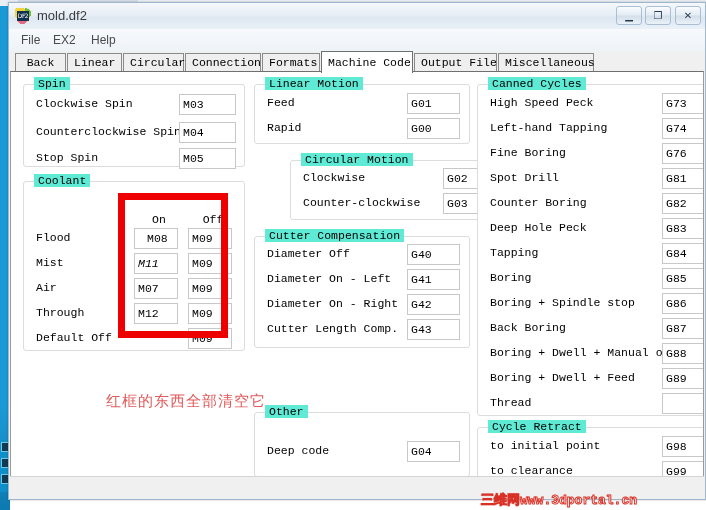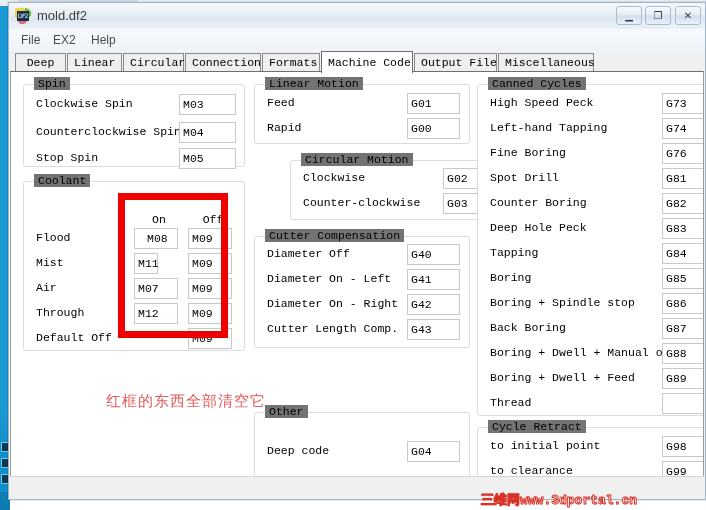--- a/index.html
+++ b/index.html
@@ -127,21 +127,21 @@
   
   .group{
     position:absolute;
     border:1px solid #dcdcdc;
     border-radius:3px;
     box-sizing:border-box;
     background:#ffffff;
   }
   .group-title{
     position:absolute;top:-8px;left:10px;
-    background:#737373;padding:0 4px;
+    background:#5eead4;padding:0 4px;
     font-family:"Liberation Mono", monospace;
     font-size:11.5px;color:#000;white-space:nowrap;
   }
   .fieldrow{position:absolute;left:0;right:0;height:22px;}
   .flabel{
     position:absolute;left:12px;top:0;height:22px;line-height:20px;
     font-family:"Liberation Mono", monospace;font-size:11.5px;color:#000;
     white-space:nowrap;
   }
   .finput{
@@ -215,21 +215,21 @@
       </div>
   </div>
 
   <div id="menu-bar">
     <div class="menu-item" id="menu-file">File</div>
     <div class="menu-item" id="menu-ex2">EX2</div>
     <div class="menu-item" id="menu-help">Help</div>
   </div>
 
   <div id="tab-strip">
-    <div class="tab" style="left:6px;width:51px;">Deep</div>
+    <div class="tab" style="left:6px;width:51px;">Back</div>
     <div class="tab" style="left:58px;width:55px;">Linear</div>
     <div class="tab" style="left:114px;width:61px;">Circular</div>
     <div class="tab" style="left:176px;width:76px;">Connection</div>
     <div class="tab" style="left:253px;width:58px;">Formats</div>
     <div class="tab active" style="left:312px;width:92px;">Machine Code</div>
     <div class="tab" style="left:405px;width:83px;">Output Files</div>
     <div class="tab" style="left:489px;width:96px;">Miscellaneous</div>
   </div>
 
   <div id="tab-panel">
@@ -257,21 +257,21 @@
       <div class="cool-hdr" style="left:164px;top:30px;width:50px;">Off</div>
 
       <div class="fieldrow" style="top:46px;">
         <div class="flabel">Flood</div>
         <div class="finput" style="left:110px;width:44px;padding-left:12px;">M08</div>
         <div class="finput" style="left:164px;width:44px;">M09</div>
       </div>
 
       <div class="fieldrow" style="top:71px;">
         <div class="flabel">Mist</div>
-        <div class="finput" style="left:110px;width:24px;">M11</div>
+        <div class="finput" style="left:110px;width:44px;font-style:italic;">M11</div>
         <div class="finput" style="left:164px;width:44px;">M09</div>
       </div>
 
       <div class="fieldrow" style="top:96px;">
         <div class="flabel">Air</div>
         <div class="finput" style="left:110px;width:44px;">M07</div>
         <div class="finput" style="left:164px;width:44px;">M09</div>
       </div>
 
       <div class="fieldrow" style="top:121px;">

